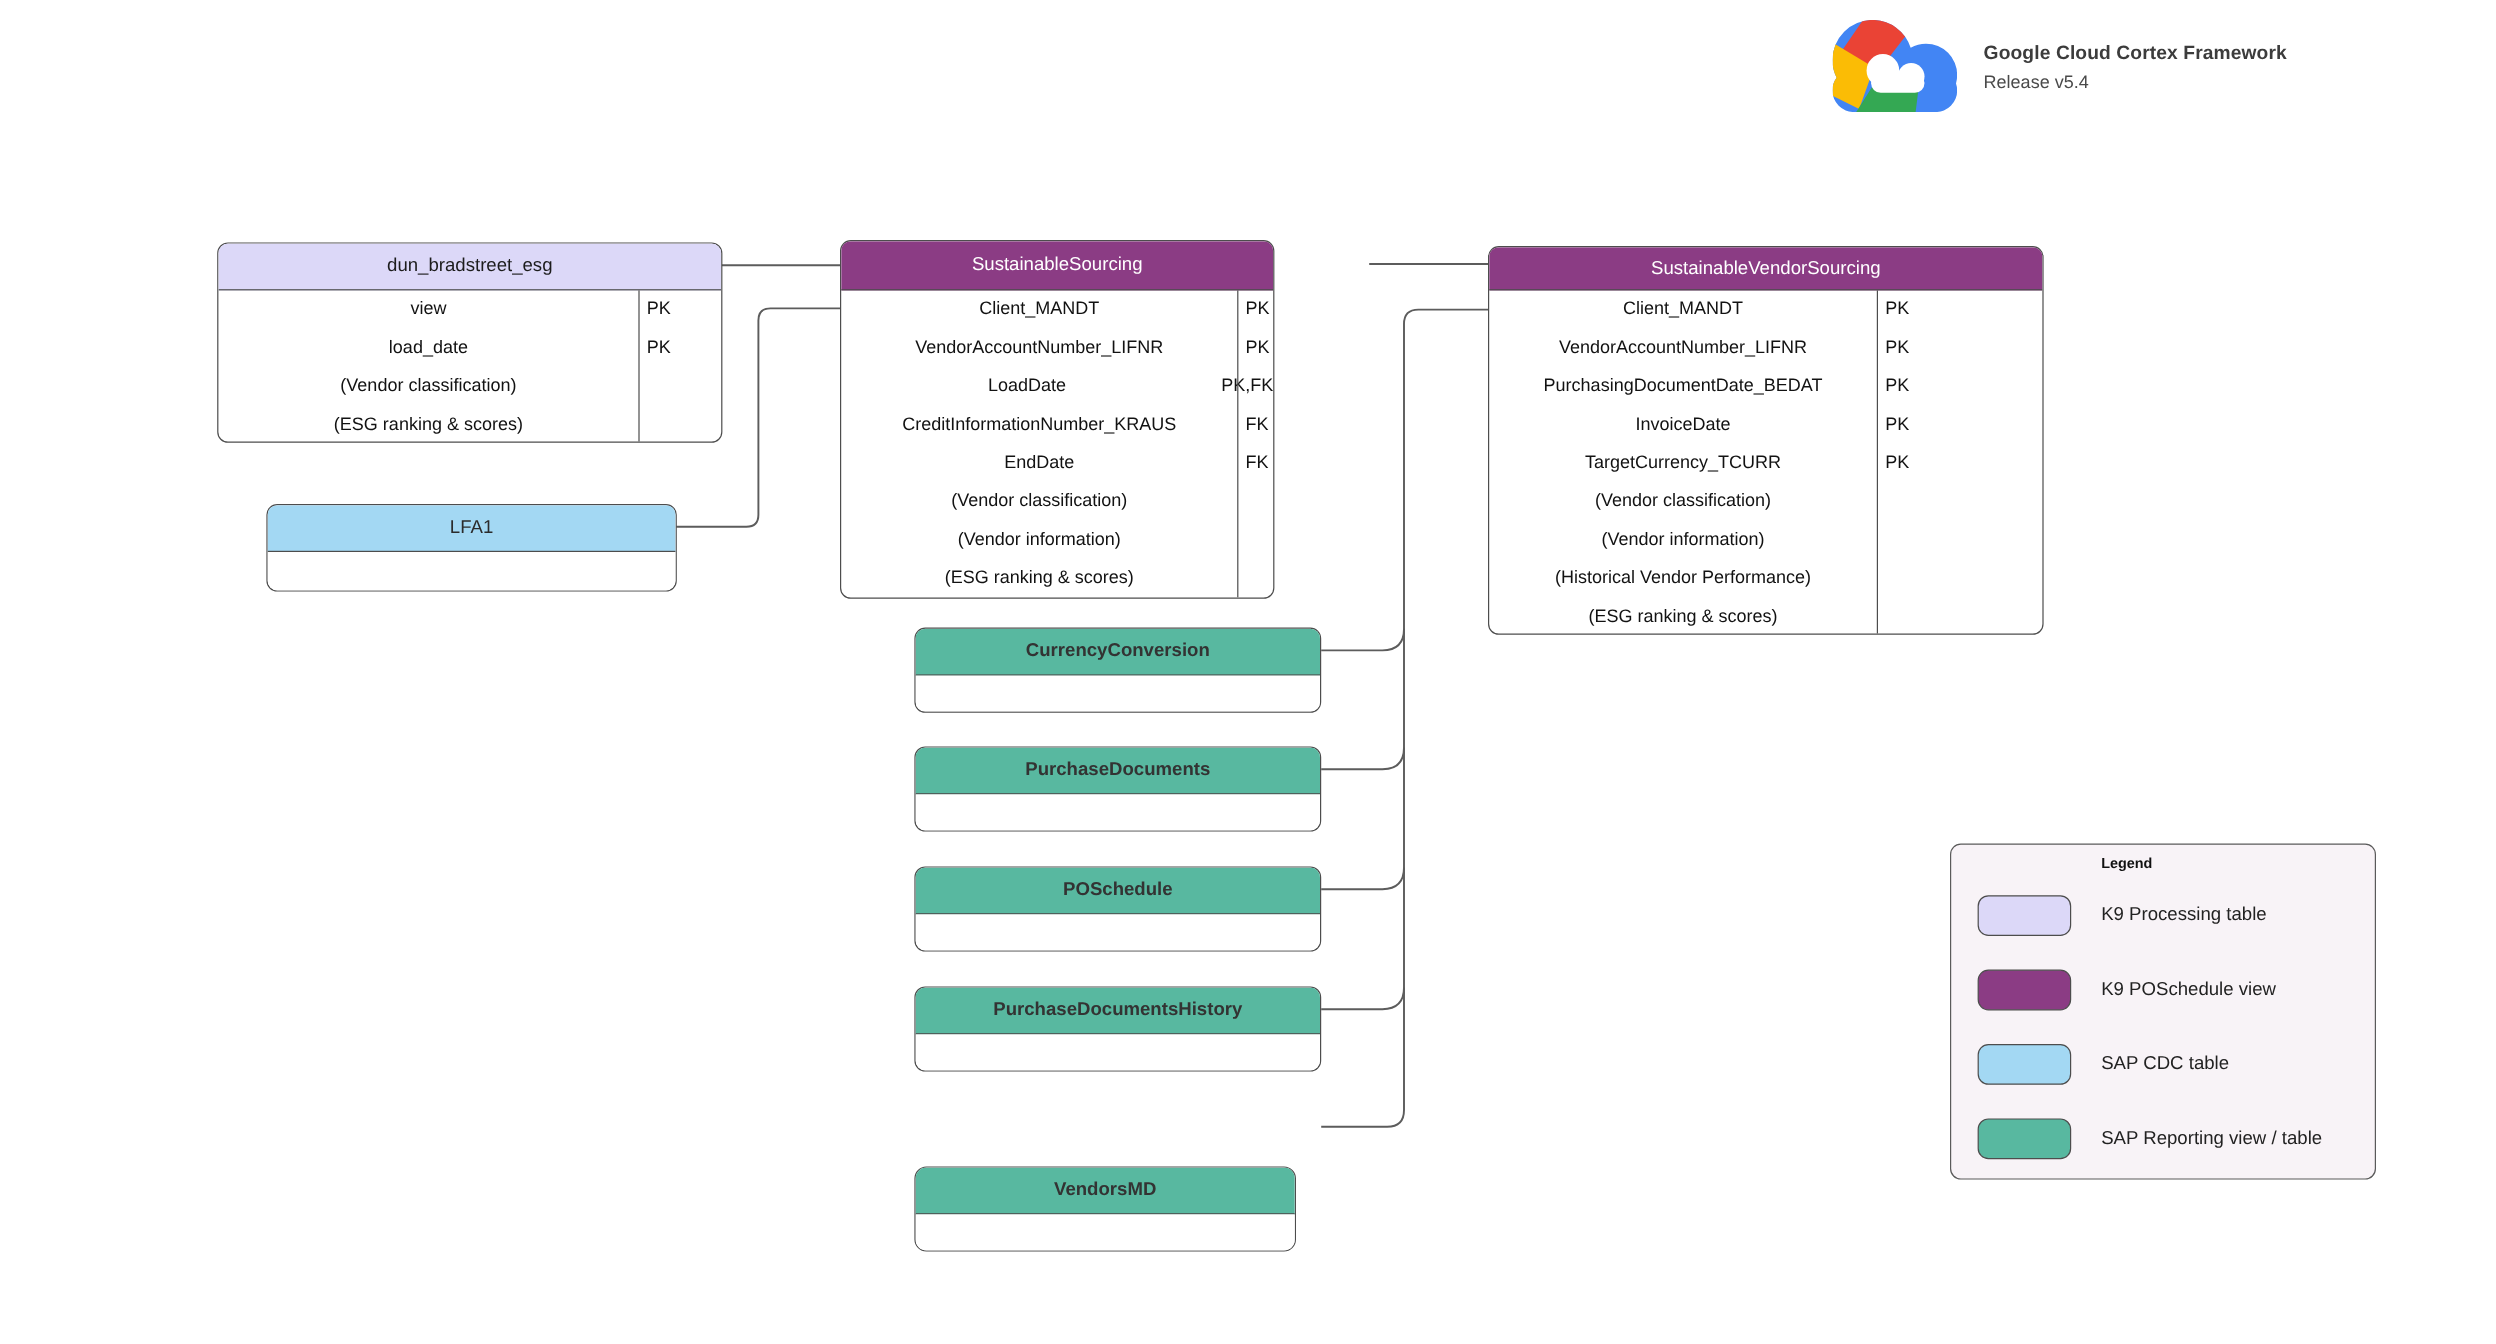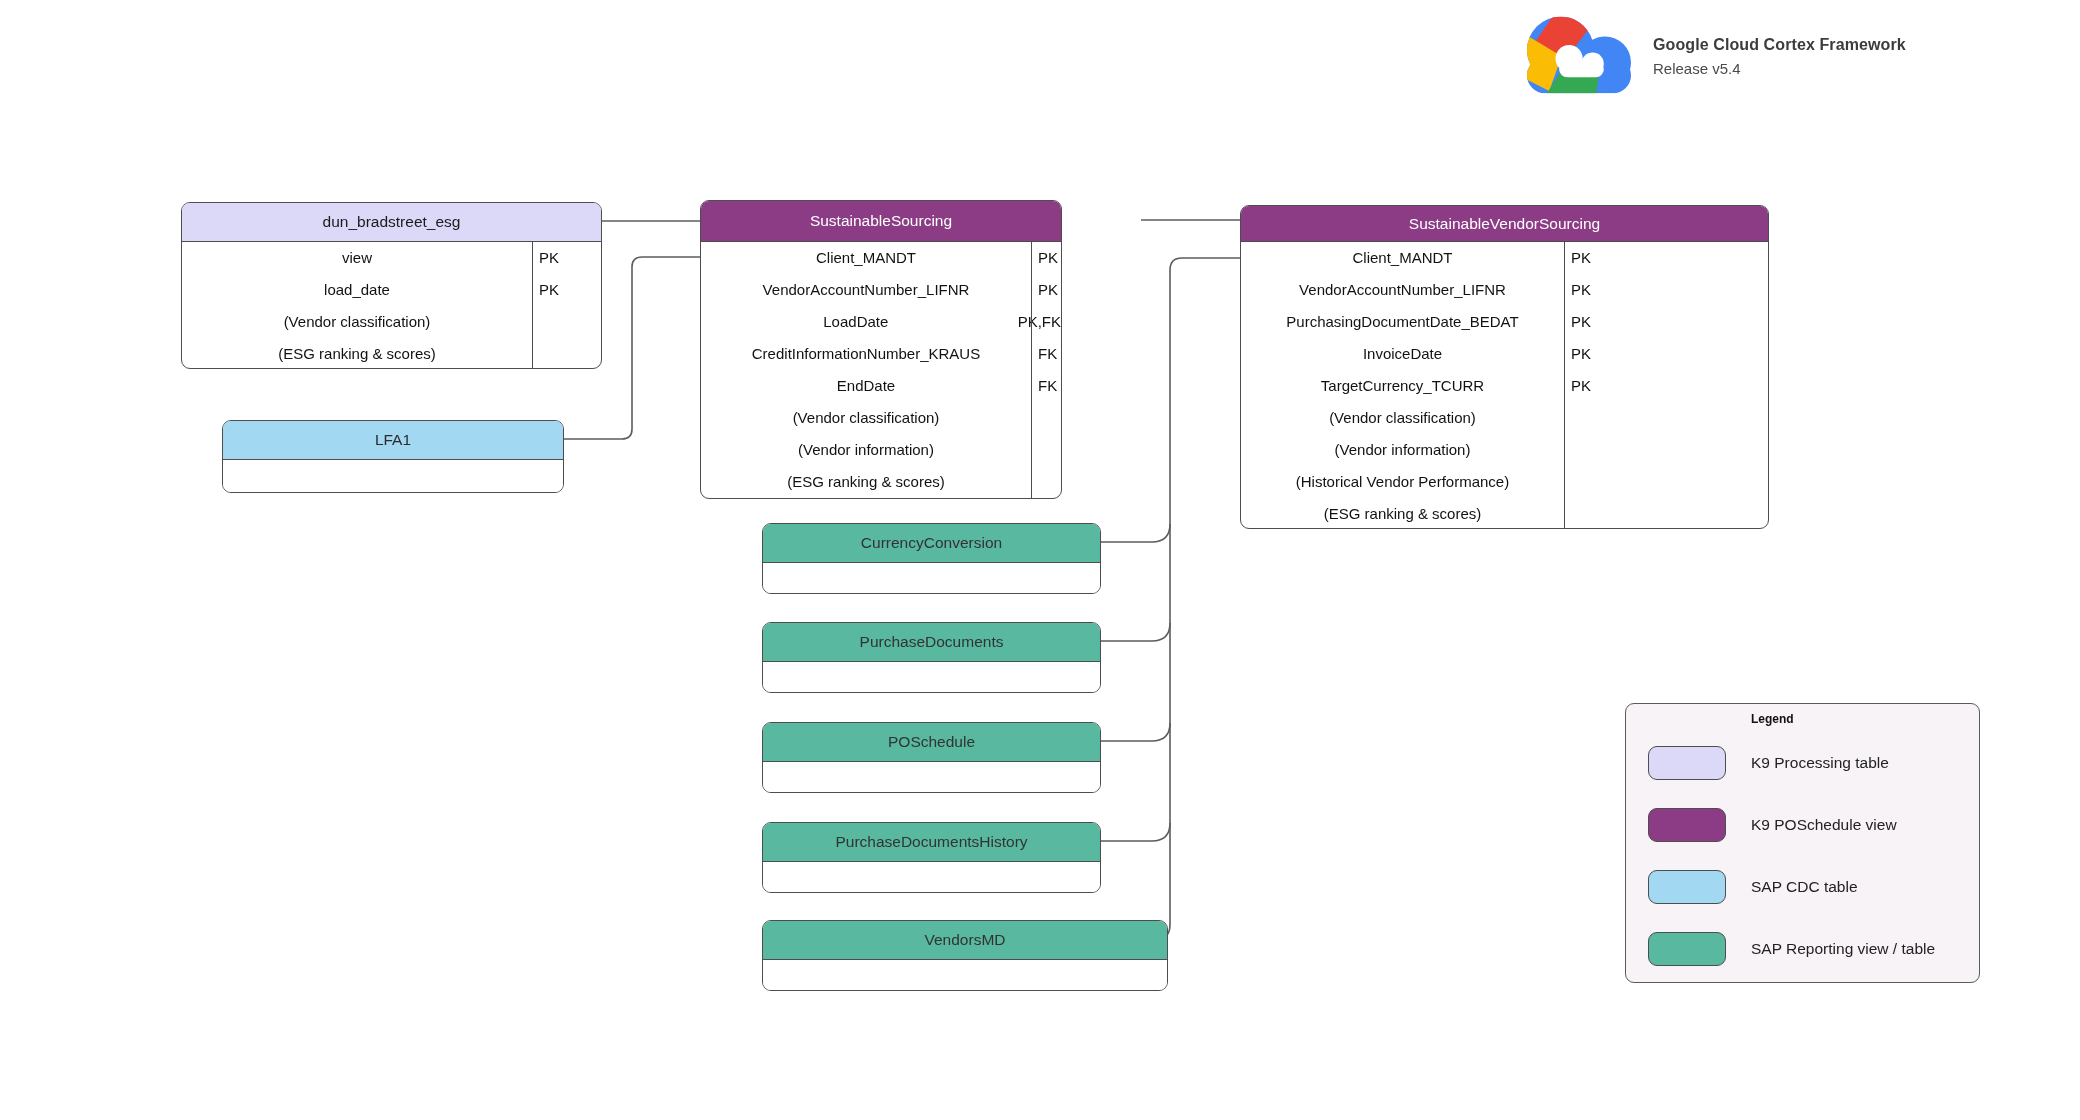--- a/index.html
+++ b/index.html
@@ -21,21 +21,21 @@
               border-bottom:1.6px solid #4d4d4d;font-size:15.5px;}
   .etable .rows{flex:1 1 auto;position:relative;}
   .erow{display:flex;height:32px;font-size:15px;color:#121212;}
   .erow .fname{text-align:center;line-height:32px;white-space:nowrap;}
   .erow .fkey{line-height:32px;padding-left:7px;white-space:nowrap;font-size:15px;color:#121212;}
   .vdiv{position:absolute;top:0;bottom:0;width:0;border-left:1.5px solid #4d4d4d;}
 
   .hd-lavender{background:#dcd8f8;color:#1c1c1c;}
   .hd-purple{background:#8b3c84;color:#ffffff;}
   .hd-blue{background:#a3d8f3;color:#2b2b2b;}
-  .hd-teal{background:#58b8a0;color:#333333;}
+  .hd-teal{background:#58b8a0;color:#333333;font-weight:bold;}
 
   
   .stable{position:absolute;background:#ffffff;border:1.6px solid #4d4d4d;border-radius:9px;
           box-sizing:border-box;display:flex;flex-direction:column;overflow:hidden;}
   .stable .hd{flex:0 0 auto;display:flex;align-items:center;justify-content:center;
               border-bottom:1.6px solid #4d4d4d;font-size:15.5px;}
   .stable .bd{flex:1 1 auto;background:#ffffff;}
 
   
   .legend{position:absolute;left:1625px;top:703px;width:355px;height:280px;background:#f8f3f7;
@@ -141,21 +141,21 @@
           <div class="fname" style="width:330px;">(Vendor information)</div>
           <div class="fkey"></div>
         </div>
       <div class="erow">
           <div class="fname" style="width:330px;">(ESG ranking &amp; scores)</div>
           <div class="fkey"></div>
         </div>
     </div>
   </div>
 
-  <div class="etable" style="left:1240px;top:205px;width:529px;height:324px;">
+  <div class="etable" style="left:1240px;top:205px;width:463px;height:324px;">
     <div class="hd hd-purple" style="height:35px;">SustainableVendorSourcing</div>
     <div class="rows">
       <div class="vdiv" style="left:323px;"></div>
       <div class="erow">
           <div class="fname" style="width:323px;">Client_MANDT</div>
           <div class="fkey">PK</div>
         </div>
       <div class="erow">
           <div class="fname" style="width:323px;">VendorAccountNumber_LIFNR</div>
           <div class="fkey">PK</div>
@@ -200,21 +200,21 @@
     <div class="bd"></div>
   </div>
   <div class="stable" style="left:762px;top:722px;width:339px;height:71px;">
     <div class="hd hd-teal" style="height:38px;">POSchedule</div>
     <div class="bd"></div>
   </div>
   <div class="stable" style="left:762px;top:822px;width:339px;height:71px;">
     <div class="hd hd-teal" style="height:38px;">PurchaseDocumentsHistory</div>
     <div class="bd"></div>
   </div>
-  <div class="stable" style="left:762px;top:920px;width:406px;height:71px;">
+  <div class="stable" style="left:762px;top:972px;width:318px;height:71px;border-radius:10px;">
     <div class="hd hd-teal" style="height:38px;">VendorsMD</div>
     <div class="bd"></div>
   </div>
 
   <div class="legend">
     <div class="legend-title">Legend</div>
     <div class="lg-swatch" style="top: 42px; background-color: rgb(220, 216, 248);"></div>
     <div class="lg-label" style="top:42px;">K9 Processing table</div>
     <div class="lg-swatch" style="top: 104px; background-color: rgb(139, 60, 132);"></div>
     <div class="lg-label" style="top:104px;">K9 POSchedule view</div>

